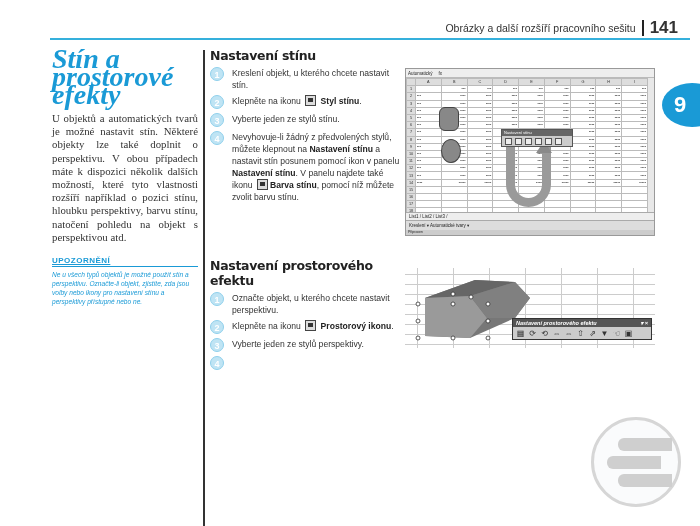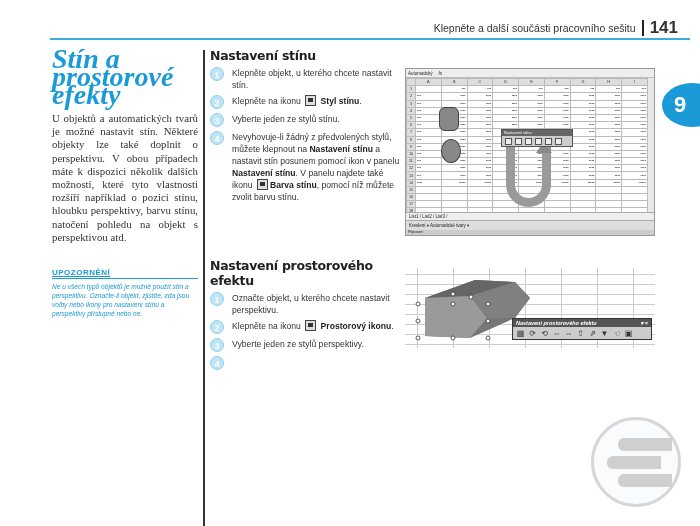--- a/index.html
+++ b/index.html
@@ -21,21 +21,21 @@
   .left { position: absolute; left: 52px; top: 50px; width: 146px; }
   .chapter-title {
     font-family: "Liberation Serif", serif; font-style: italic; font-weight: bold;
     color: #1a9ad6; font-size: 28px; line-height: 18px; margin: 0 0 8px 0;
   }
   .intro {
     font-family: "Liberation Serif", serif; font-size: 10.8px; line-height: 13.2px; color: #333;
     margin: 0; text-align: justify;
   }
   .warn-head {
-    margin-top: 24px; font-size: 8px; font-weight: bold; color: #1a9ad6; letter-spacing: 0.5px;
+    margin-top: 12px; font-size: 8px; font-weight: bold; color: #1a9ad6; letter-spacing: 0.5px;
     border-bottom: 1.5px solid #1a9ad6; padding-bottom: 1px; text-decoration: underline;
   }
   .warn-text {
     font-size: 6.6px; line-height: 9px; color: #1a9ad6; font-style: italic; margin-top: 3px;
   }
 
   
   .mid { position: absolute; left: 210px; width: 190px; }
   .sec-title {
     font-family: "DejaVu Sans", sans-serif; font-weight: bold; font-size: 12.5px; color: #222;
@@ -106,41 +106,41 @@
   .logo {
     position: absolute; left: 591px; top: 417px; width: 90px; height: 90px; border-radius: 50%;
     border: 3px solid #d6d6d6; background: #fafbfc; box-sizing: border-box;
   }
   .logo span { position: absolute; height: 13px; background: #cfcfcf; border-radius: 6px 0 0 6px; }
 </style>
 </head>
 <body>
 
 <div class="running-head">
-  <span>Klepněte a další součásti pracovního sešitu</span>
+  <span>Obrázky a další rozšíří pracovního sešitu</span>
   <span class="bar"></span>
   <span class="page-num">141</span>
 </div>
 <div class="top-rule"></div>
 <div class="col-divider"></div>
 
 <div class="chapter-badge">9</div>
 
 <div class="left">
   <h1 class="chapter-title">Stín a prostorové efekty</h1>
   <p class="intro">U objektů a automatických tvarů je možné nastavit stín. Některé objekty lze také doplnit o perspektivu. V obou případech máte k dispozici několik dalších možností, které tyto vlastnosti rozšíří například o pozici stínu, hloubku perspektivy, barvu stínu, natočení pohledu na objekt s perspektivou atd.</p>
   <div class="warn-head">UPOZORNĚNÍ</div>
   <div class="warn-text">Ne u všech typů objektů je možné použít stín a perspektivu. Označte-li objekt, zjistíte, zda jsou volby nebo ikony pro nastavení stínu a perspektivy přístupné nebo ne.</div>
 </div>
 
 <div class="mid" style="top:48px;">
   <h2 class="sec-title">Nastavení stínu</h2>
   <div class="step">
     <span class="num">1</span>
-    <span class="txt">Klepněte objekt, u kterého chcete nastavit stín.</span>
+    <span class="txt">Kreslení objekt, u kterého chcete nastavit stín.</span>
   </div>
   <div class="step">
     <span class="num">2</span>
     <span class="txt">
       <span>Klepněte na ikonu</span>
       <span class="inline-icon"></span>
       <b>Styl stínu</b><span>.</span>
     </span>
   </div>
   <div class="step">

